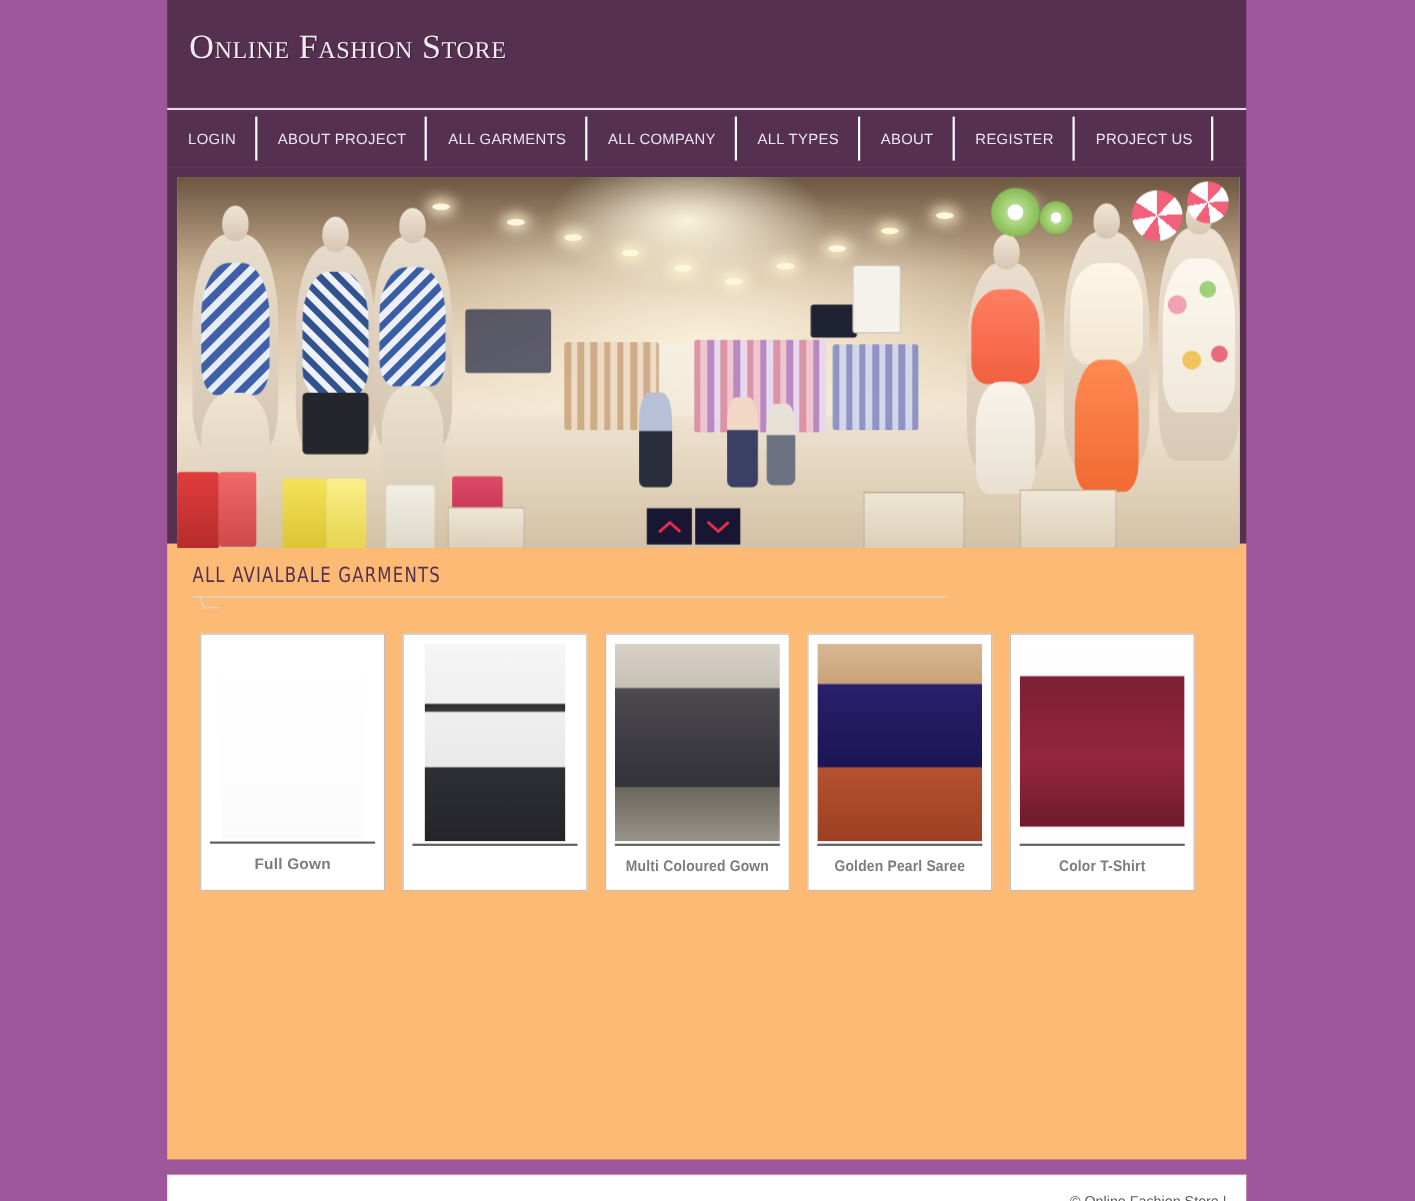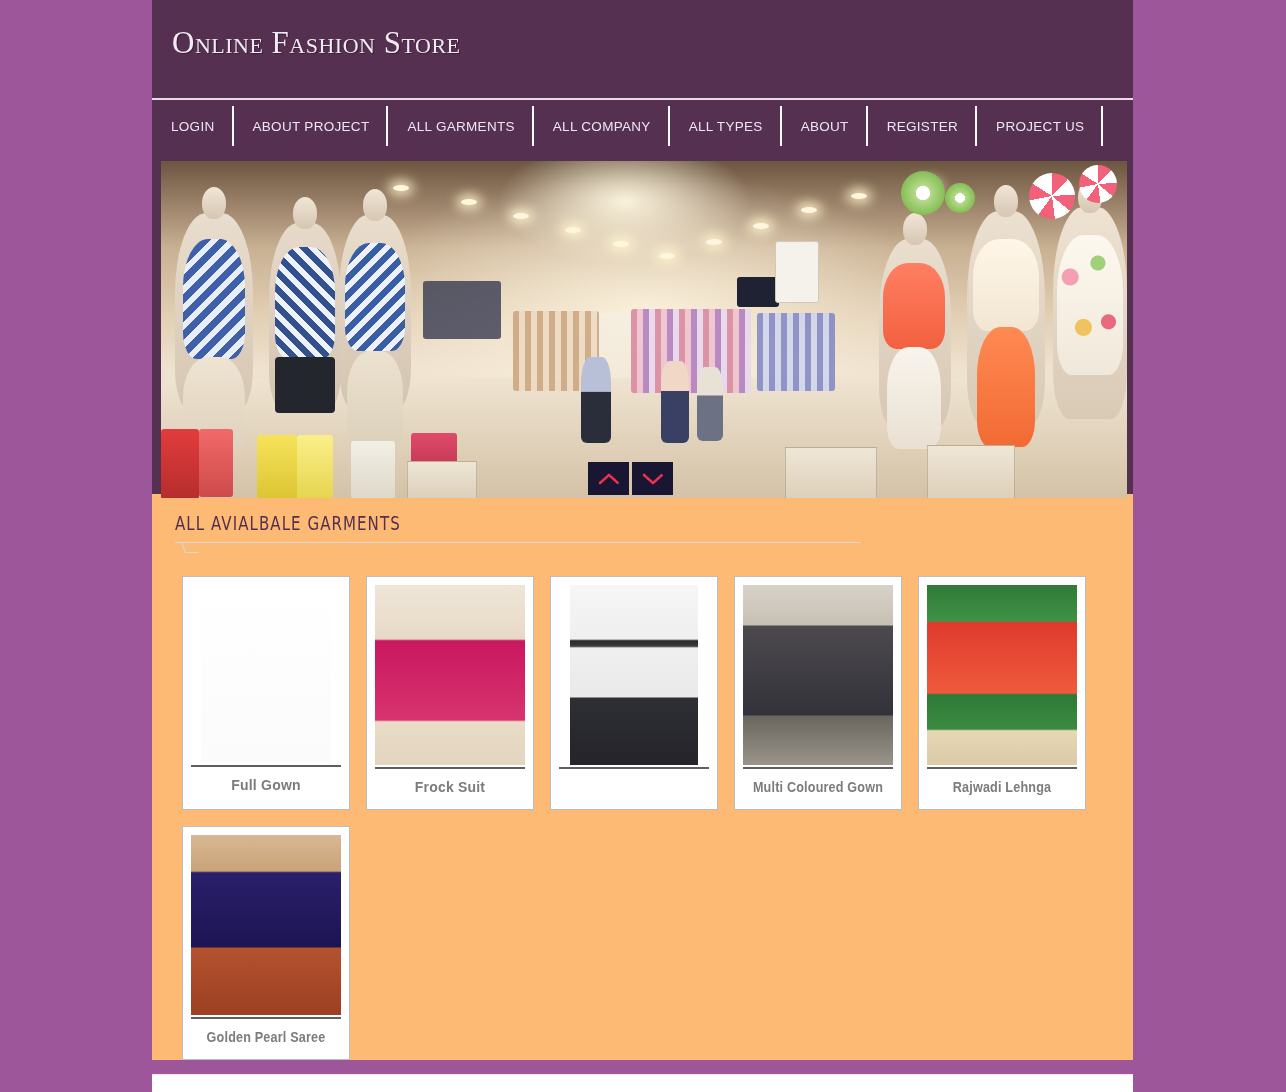--- a/index.html
+++ b/index.html
@@ -439,62 +439,53 @@
           <div class="card-imgwrap">
             <div class="card-img" style="width: 130px; height: 178px;">
               <div class="art a-suit"></div>
             </div>
           </div>
           <div class="card-rule"></div>
           <div class="card-label">Full Gown</div>
         </div>
         <div class="card">
           <div class="card-imgwrap">
-            <div class="card-img" style="width: 150px; height: 180px;">
-              <div class="art a-frock"></div>
-            </div>
-          </div>
-          <div class="card-rule"></div>
-          <div class="card-label">Frock Suit</div>
-        </div>
-        <div class="card">
-          <div class="card-imgwrap">
             <div class="card-img" style="width: 128px; height: 180px;">
               <div class="art a-tshirt"></div>
             </div>
           </div>
           <div class="card-rule"></div>
         </div>
         <div class="card cond">
           <div class="card-imgwrap">
             <div class="card-img" style="width: 150px; height: 180px;">
               <div class="art a-gown"></div>
             </div>
           </div>
           <div class="card-rule"></div>
           <div class="card-label">Multi Coloured Gown</div>
         </div>
         <div class="card cond">
           <div class="card-imgwrap">
-            <div class="card-img" style="width: 150px; height: 180px;">
-              <div class="art a-lehnga"></div>
-            </div>
-          </div>
-          <div class="card-rule"></div>
-          <div class="card-label">Rajwadi Lehnga</div>
-        </div>
-        <div class="card cond">
-          <div class="card-imgwrap">
             <div class="card-img" style="width: 152px; height: 180px;">
               <div class="art a-saree"></div>
             </div>
           </div>
           <div class="card-rule"></div>
           <div class="card-label">Golden Pearl Saree</div>
         </div>
+        <div class="card cond">
+          <div class="card-imgwrap">
+            <div class="card-img" style="width: 150px; height: 180px;">
+              <div class="art a-polo"></div>
+            </div>
+          </div>
+          <div class="card-rule"></div>
+          <div class="card-label">Color T-Shirt</div>
+        </div>
       </div>
   </div>
 
   <div id="footer">
     <div id="copyright">© Online Fashion Store  |</div>
   </div>
 
 </div>
 
 </body></html>

